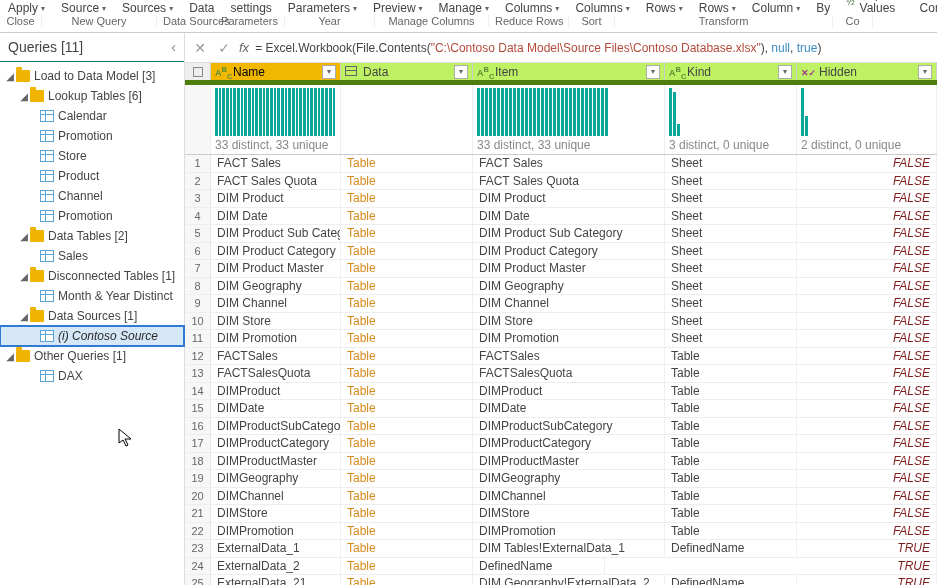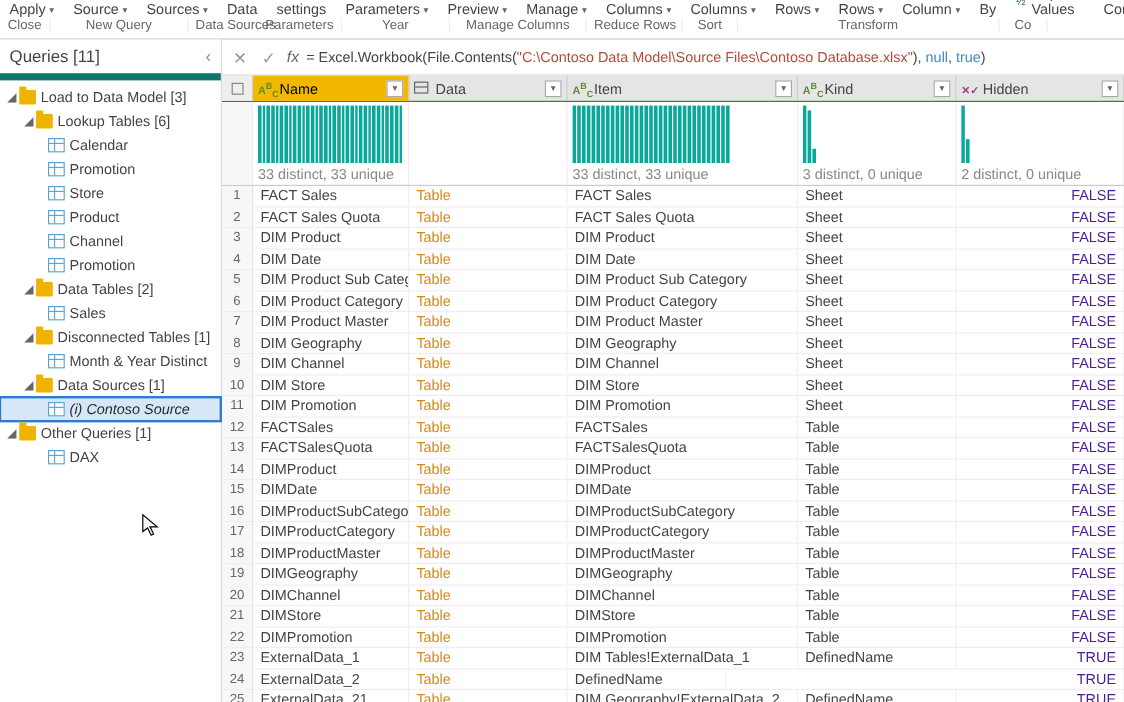--- a/index.html
+++ b/index.html
@@ -9,21 +9,21 @@
 .ribbon-row1 { display: flex; align-items: flex-end; height: 15px; }
 .ribbon-row1 .item { padding: 0 8px; font-size: 12px; color: #444; display:flex; align-items:center; gap:3px; }
 .ribbon-row2 { display: flex; align-items: flex-start; height: 18px; border-bottom: 1px solid #ccc; }
 .ribbon-row2 .group { text-align: center; font-size: 11px; color: #666; padding: 0 6px; border-right: 1px solid #eee; white-space:nowrap; }
 .chev { font-size: 8px; color: #666; }
 
 .main { display: flex; height: calc(585px - 33px); }
 
 
 .queries-pane { width: 185px; border-right: 1px solid #ddd; background: #fff; display:flex; flex-direction:column; }
-.queries-header { display:flex; align-items:center; justify-content:space-between; padding: 6px 8px; font-size: 14px; color: #444; border-bottom:6px solid #0f766e; }
+.queries-header { display:flex; align-items:center; justify-content:space-between; padding: 6px 8px; font-size: 14px; color: #444; border-bottom:1px solid #0f766e; }
 .queries-header .collapse { color:#888; font-size:14px; }
 .tree { font-size: 12px; padding-top:4px; }
 .tree-row { display:flex; align-items:center; padding: 2px 4px; height: 20px; cursor: default; }
 .tree-row.group { font-weight: normal; }
 .tree-row .tw { width: 12px; text-align:center; color:#666; font-size:10px; }
 .tree-row .folder { width:14px; height:12px; background:#f0b400; margin-right:4px; border-radius:1px; position:relative; }
 .tree-row .folder::before { content:""; position:absolute; top:-3px; left:0; width:6px; height:3px; background:#f0b400; border-radius:1px 1px 0 0;}
 .tree-row .tbl { width:14px; height:12px; margin-right:4px; background:#fff; border:1px solid #5aa5d6; position:relative; }
 .tree-row .tbl::before { content:""; position:absolute; top:3px; left:0; right:0; height:1px; background:#5aa5d6; }
 .tree-row .tbl::after { content:""; position:absolute; top:0; bottom:0; left:4px; width:1px; background:#5aa5d6; }
@@ -41,21 +41,21 @@
 .fb-btn { width:18px; text-align:center; color:#999; font-size:14px; }
 .fb-fx { font-style:italic; color:#666; font-size:13px; }
 .fb-formula { flex:1; font-family: Consolas, monospace; font-size:12px; white-space:nowrap; overflow:hidden; }
 .fb-formula .eq { color:#444; }
 .fb-formula .fn { color:#444; }
 .fb-formula .str { color:#b44a3a; }
 .fb-formula .kw { color:#3d8cc7; }
 .fb-formula .pn { color:#444; }
 
 
-.grid-header { display:flex; height:22px; background:#e5e5e5; border-bottom:1px solid #4d7c0f; font-size:12px; }
+.grid-header { display:flex; height:22px; background:#bef264; border-bottom:5px solid #4d7c0f; font-size:12px; }
 .gh-corner { width:26px; background:#eee; border-right:1px solid #ccc; display:flex; align-items:center; justify-content:center; }
 
 .gh-col { display:flex; align-items:center; border-right:1px solid #ccc; padding:0 4px; position:relative; }
 .gh-col .type-ic { width:14px; height:14px; margin-right:4px; display:inline-block; }
 .gh-col .hname { flex:1; }
 .gh-col .dd { width:14px; height:14px; border:1px solid #aaa; background:#fff; font-size:8px; display:flex; align-items:center; justify-content:center; color:#666; }
 .gh-col.sel { background:#f2b800; }
 .gh-col.sel .hname { color:#000; }
 
 .col-name { width:130px; }
@@ -76,21 +76,21 @@
 .bars { flex:1; display:flex; align-items:flex-end; gap:0px; padding-top:4px; overflow:hidden; }
 .bar { width:3px; background:#0aa89a; margin-right:1px; }
 .pr-stat { font-size:12px; color:#888; padding-top:2px; }
 
 
 .grid-body { overflow:auto; flex:1; }
 .row { display:flex; height:17.5px; border-bottom:1px solid #eee; font-size:12px; align-items:center; }
 .row .rownum { width:26px; text-align:center; color:#666; background:#f7f7f7; border-right:1px solid #e5e5e5; font-size:11px; height:100%; display:flex; align-items:center; justify-content:center;}
 .cell { border-right:1px solid #f0f0f0; padding:0 6px; overflow:hidden; white-space:nowrap; height:100%; display:flex; align-items:center; }
 .cell.link { color:#d58a1a; }
-.cell.italic { color:#4c1d95; text-align:right; justify-content:flex-end; }
+.cell.italic { font-style:italic; color:#7f1d1d; text-align:right; justify-content:flex-end; }
 
 .cursor-svg { position:absolute; left:118px; top:428px; pointer-events:none; }
 
 .tiny-icon { width:12px; height:12px; display:inline-block; }
 </style>
 </head>
 <body>
 
 <div class="ribbon-row1" id="ribbon-row1">
     <div class="item">Apply<span class="chev">▾</span></div>

